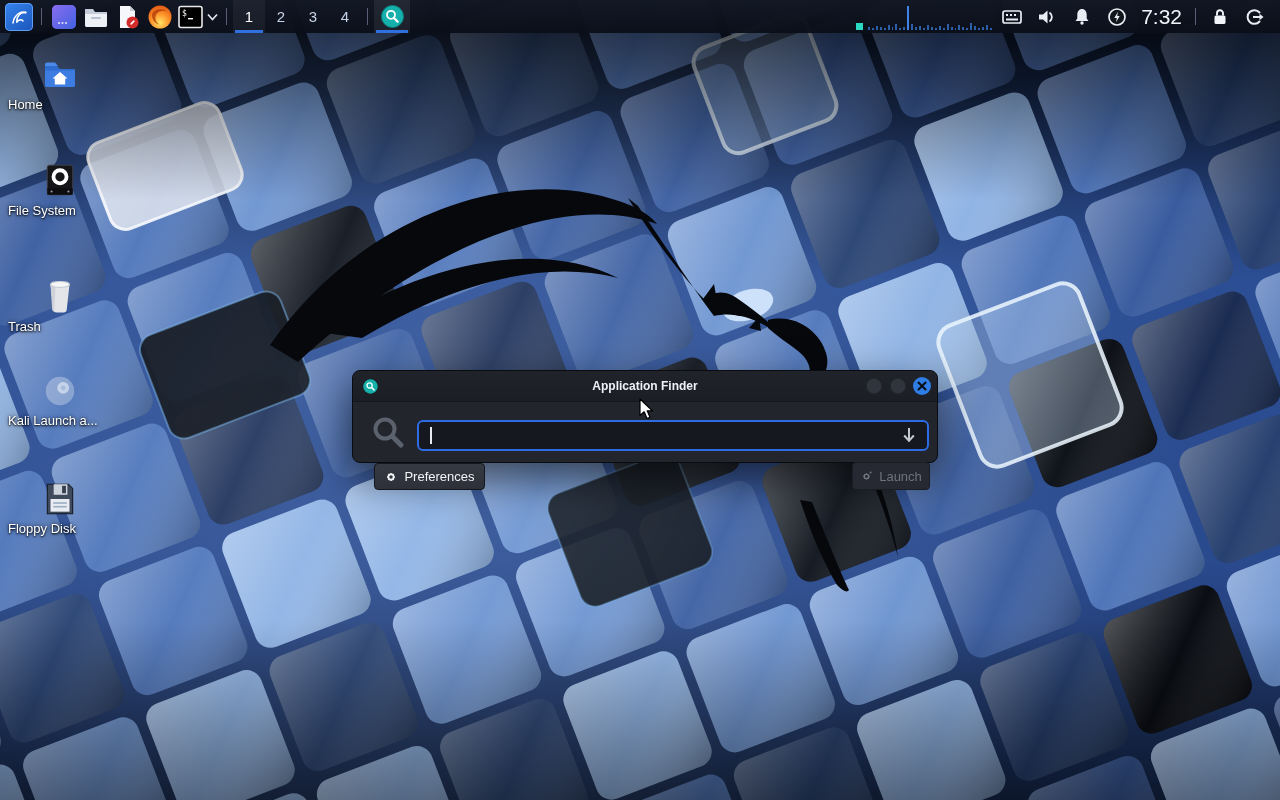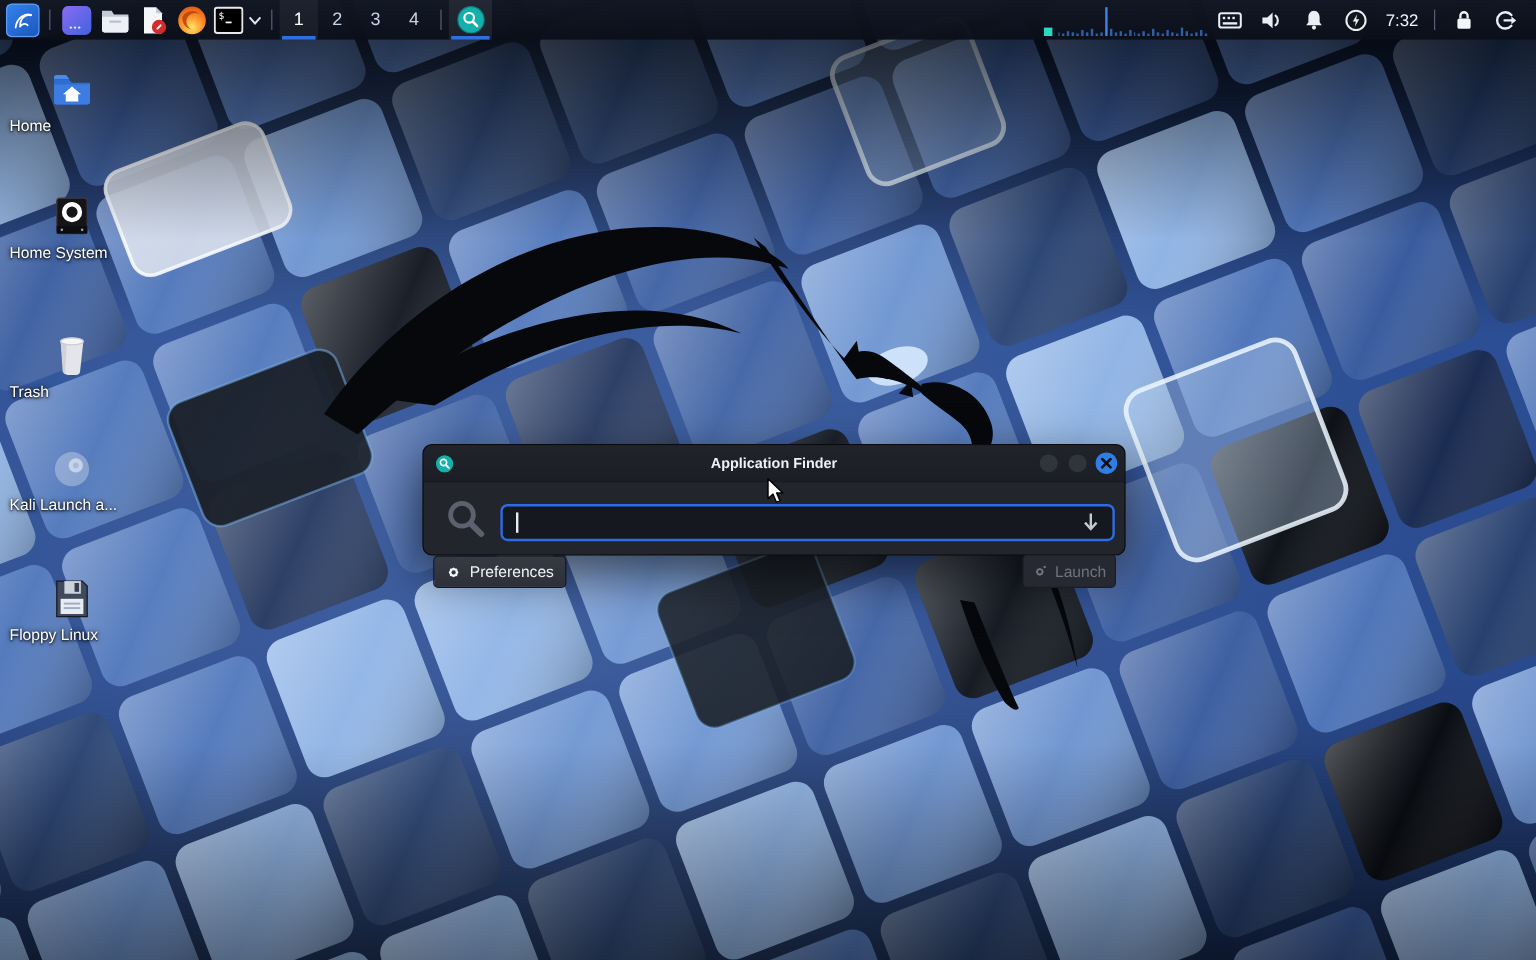--- a/index.html
+++ b/index.html
@@ -21,21 +21,21 @@
   .ws-btn.active::after,.finder-btn.active::after{content:"";position:absolute;left:2px;right:2px;bottom:0;height:3px;background:#2f6fe0;}
   .finder-btn{width:36px;height:33px;display:flex;align-items:center;justify-content:center;
               position:relative;background:rgba(255,255,255,.07);cursor:pointer;}
   .panel-right{margin-left:auto;display:flex;align-items:center;height:100%;padding-right:8px;}
   .monitor{width:140px;height:33px;position:relative;}
   .monitor-bars{position:absolute;left:2px;right:2px;bottom:3px;display:flex;align-items:flex-end;gap:2px;}
   .monitor-bars .teal{width:7px;height:7px;background:#2bd9c3;margin-right:3px;}
   .monitor-bars span{width:2px;background:#2c5fa9;display:block;}
   .monitor-bars span.tall{background:#3f82e8;}
   .tray-icon{width:35px;height:33px;display:flex;align-items:center;justify-content:center;cursor:pointer;}
-  .clock{font-size:14px;padding:0 7px;color:#f0f4fa;cursor:pointer;}
+  .clock{font-size:21px;padding:0 7px;color:#f0f4fa;cursor:pointer;}
   
   .dicon{position:absolute;width:104px;left:8px;z-index:2;cursor:pointer;}
   .dicon .ic{display:flex;justify-content:center;}
   .dicon .lbl{margin-top:3px;font-size:13px;color:#ffffff;text-shadow:0 1px 2px #000,0 0 4px rgba(0,0,0,.8);}
   
   .af{position:absolute;left:352px;top:370px;width:586px;height:93px;z-index:5;
       background:#22252c;border:1px solid #0a0b0e;border-radius:8px;
       box-shadow:0 16px 42px rgba(0,0,0,.6);box-sizing:border-box;}
   .af-title{height:30px;background:linear-gradient(#20232a,#1b1e25);border-radius:8px 8px 0 0;
             display:flex;align-items:center;position:relative;border-bottom:1px solid #15171c;}
@@ -47,21 +47,21 @@
   .wc.close{background:#2e7ee6;box-shadow:none;}
   .af-input{position:absolute;left:64px;top:49px;width:512px;height:31px;box-sizing:border-box;
             background:#15181e;border:2px solid #2d6ce4;border-radius:6px;color:#e8ecf2;
             font-size:13px;padding:0 30px 0 12px;outline:none;font-family:"Liberation Sans",sans-serif;}
   .caret{position:absolute;left:429px;top:-314px;width:2px;height:17px;background:#e8ecf2;}
   .af .caret{left:77px;top:56px;}
   .dd-arrow{position:absolute;left:548px;top:55px;pointer-events:none;}
   .big-glass{position:absolute;left:17px;top:43px;}
   .btn{position:absolute;display:flex;align-items:center;justify-content:center;gap:6px;
        border-radius:4px;font-size:13px;box-sizing:border-box;cursor:pointer;}
-  .btn-pref{left:8px;top:92px;width:111px;height:27px;color:#f1f3f6;
+  .btn-pref{left:21px;top:92px;width:111px;height:27px;color:#f1f3f6;
             background:linear-gradient(#363a42,#2d3038);border:1px solid #15171c;}
   .btn-launch{left:499px;top:91px;width:78px;height:28px;color:#6e737c;
               background:#262931;border:1px solid #1a1d23;}
   
   .cursor{position:absolute;left:638px;top:398px;z-index:30;pointer-events:none;}
 </style>
 </head>
 <body>
 
 <svg id="wallpaper" viewBox="0 0 1280 800" preserveAspectRatio="none">
@@ -802,21 +802,21 @@
 <div class="dicon" style="top:162px;">
   <div class="ic">
     <svg width="38" height="38" viewBox="0 0 36 36">
       <rect x="6" y="3" width="24" height="28" rx="2.5" fill="#151518" stroke="#3b3b42" stroke-width="1"></rect>
       <circle cx="18" cy="14" r="6.2" fill="none" stroke="#ffffff" stroke-width="3.6"></circle>
       <rect x="6" y="25" width="24" height="6" fill="#0d0d10"></rect>
       <circle cx="10" cy="28" r="1" fill="#9aa3b0"></circle>
         <circle cx="26" cy="28" r="1" fill="#9aa3b0"></circle>
     </svg>
   </div>
-  <div class="lbl">Home System</div>
+  <div class="lbl">File System</div>
 </div>
 <div class="dicon" style="top:276px;">
   <div class="ic">
     <svg width="38" height="40" viewBox="0 0 36 38">
       <path d="M9,8 h18 l-2.6,24 a3,3 0 0 1 -3,2.6 h-6.8 a3,3 0 0 1 -3,-2.6 z" fill="#e3e5e9"></path>
       <path d="M9,8 h5 l-1.6,26 a3,3 0 0 1 -1.8,-2 z" fill="#cfd2d8"></path>
       <ellipse cx="18" cy="8" rx="9" ry="2.8" fill="#f5f6f8" stroke="#c9cdd4" stroke-width="1"></ellipse>
     </svg>
   </div>
   <div class="lbl">Trash</div>
@@ -835,21 +835,21 @@
   <div class="ic">
     <svg width="38" height="38" viewBox="0 0 36 36">
       <path d="M6,4 h20 l4,4 v24 h-24 z" fill="#3f4a5d" stroke="#161a22" stroke-width="1"></path>
       <rect x="12" y="4" width="13" height="10" fill="#ccd3dd"></rect>
       <rect x="20" y="5.5" width="3.6" height="7" fill="#353e4c"></rect>
       <rect x="9" y="18" width="18" height="12" fill="#e9edf2"></rect>
       <rect x="11.5" y="21" width="13" height="1.6" fill="#9fb0c6"></rect>
       <rect x="11.5" y="24.5" width="13" height="1.6" fill="#9fb0c6"></rect>
     </svg>
   </div>
-  <div class="lbl">Floppy Linux</div>
+  <div class="lbl">Floppy Disk</div>
 </div>
 
 <div class="af">
   <div class="af-title">
     <span class="t-ic">
       <svg width="15" height="15" viewBox="0 0 15 15">
         <circle cx="7.5" cy="7.5" r="7.2" fill="#14b1aa"></circle>
         <circle cx="6.6" cy="6.4" r="2.6" fill="none" stroke="#ffffff" stroke-width="1.3"></circle>
         <line x1="8.6" y1="8.5" x2="11" y2="10.9" stroke="#ffffff" stroke-width="1.5" stroke-linecap="round"></line>
       </svg>

